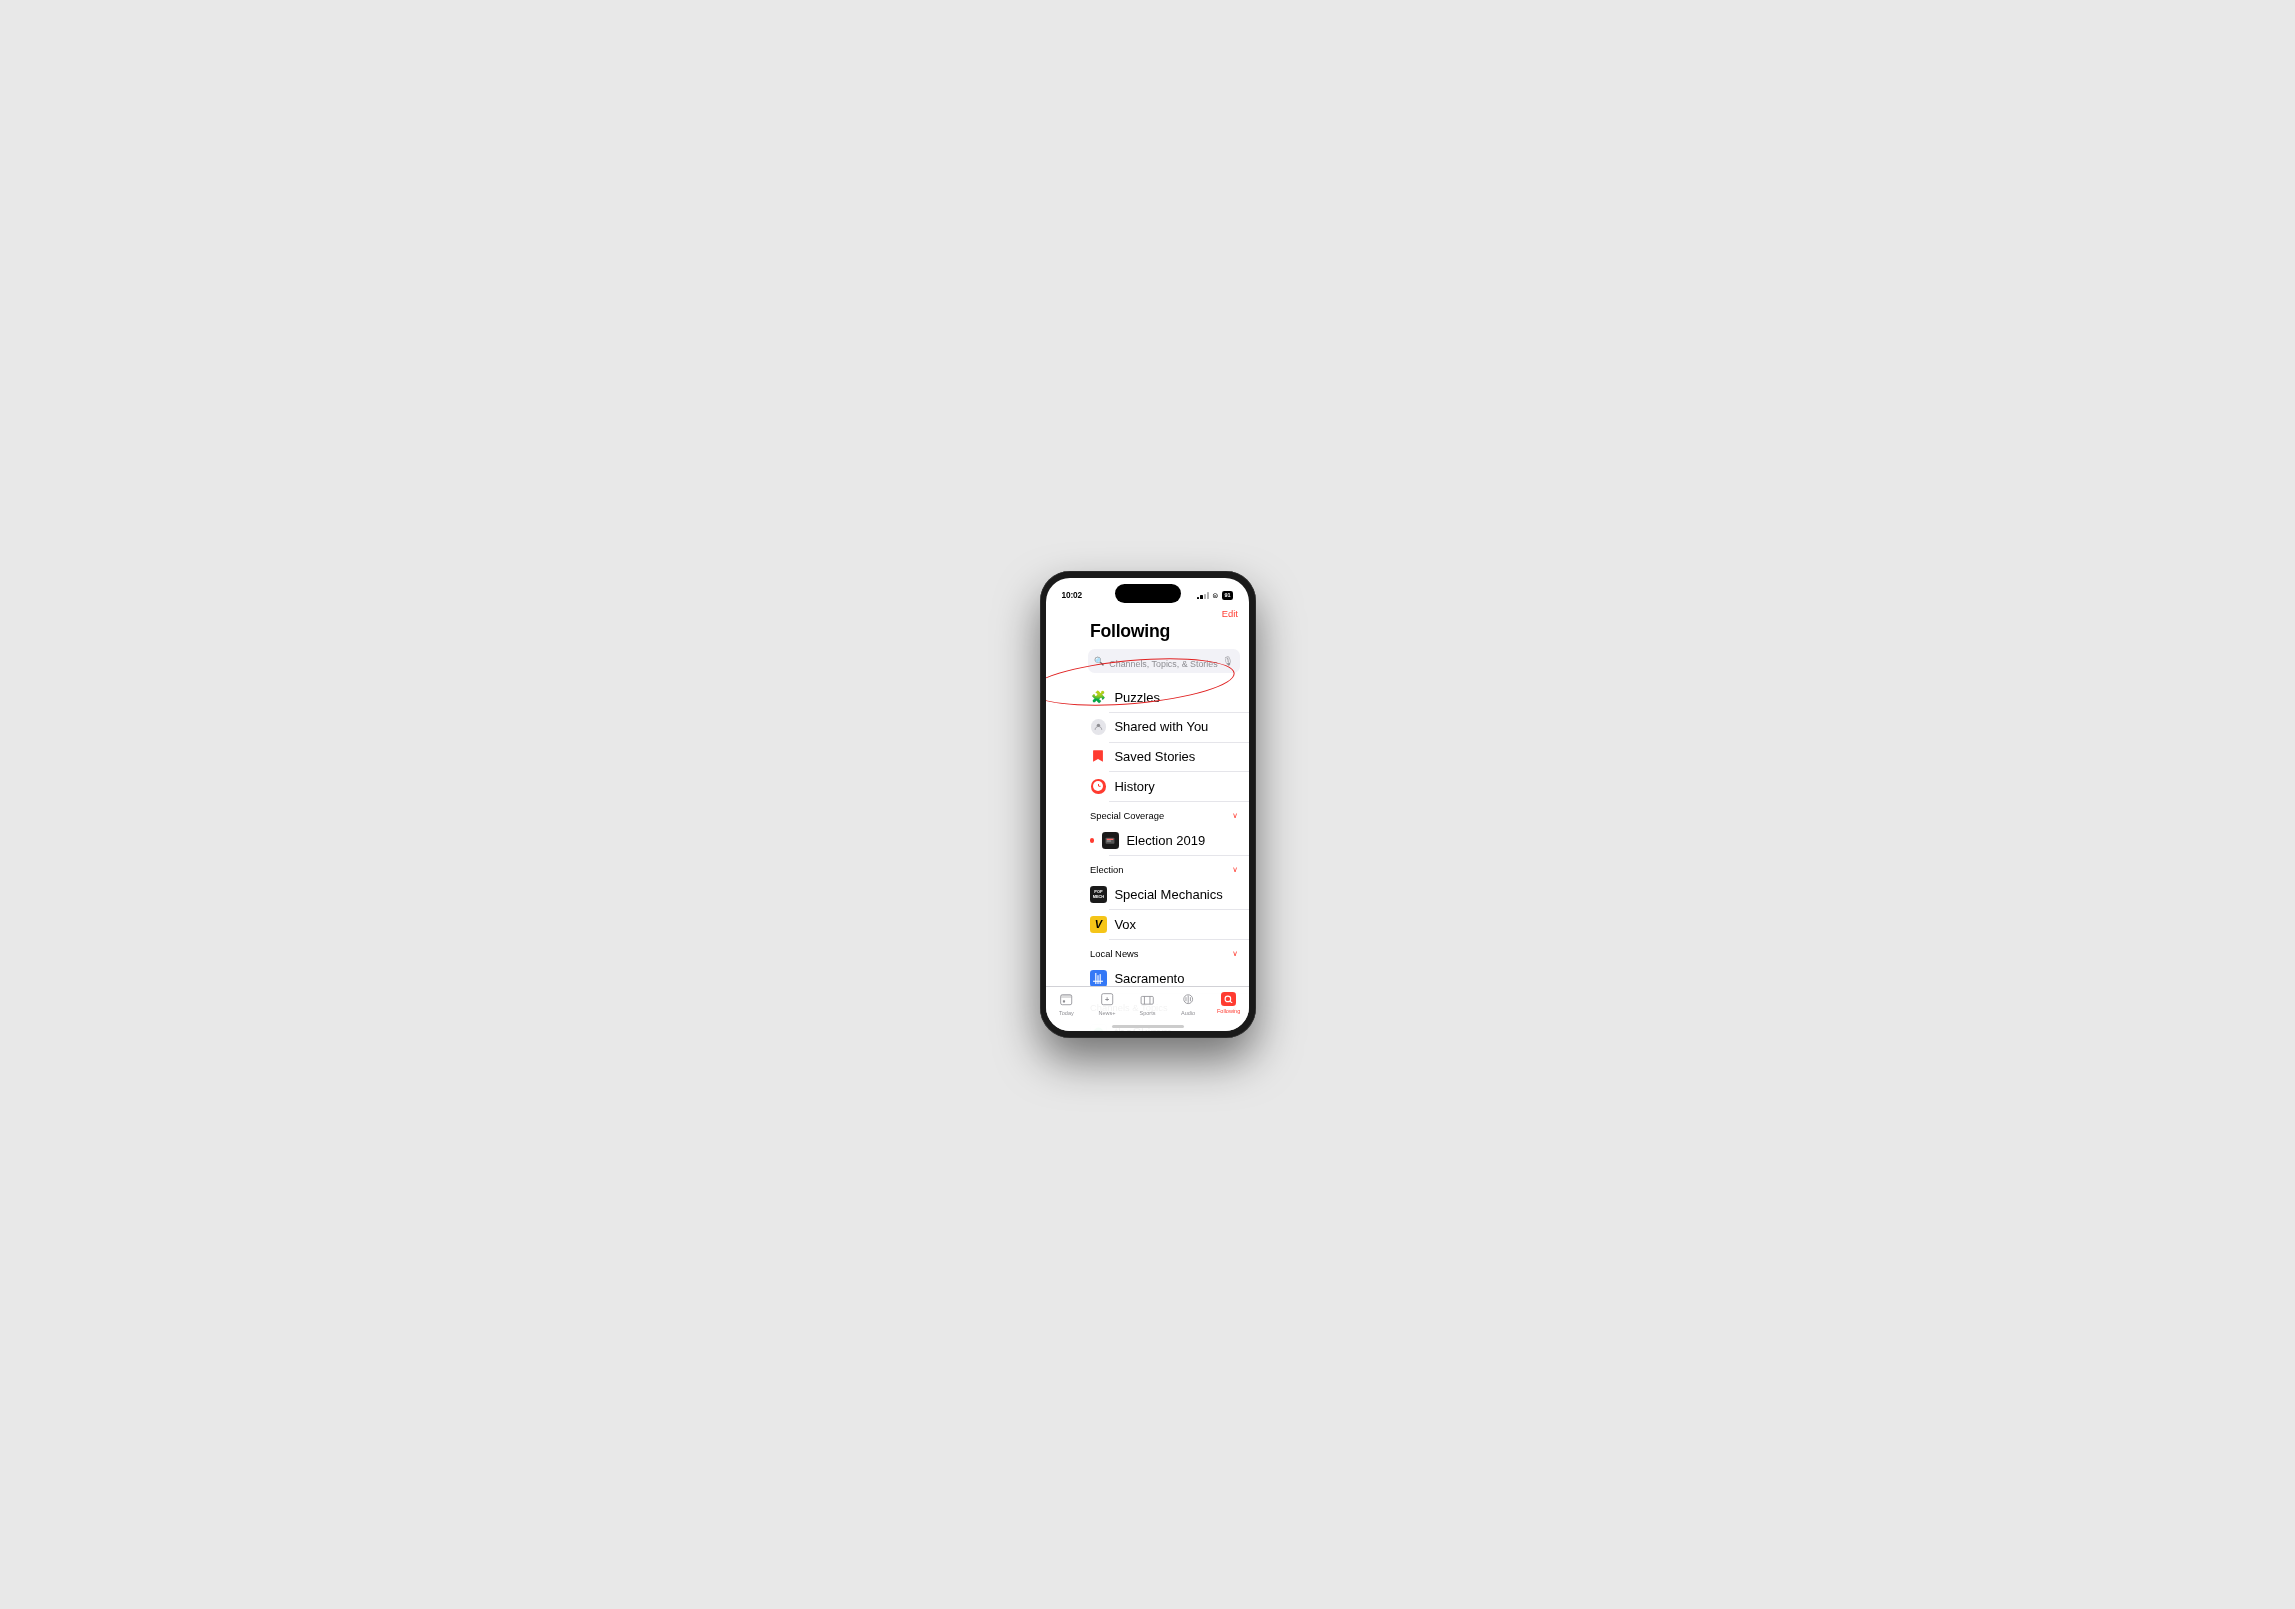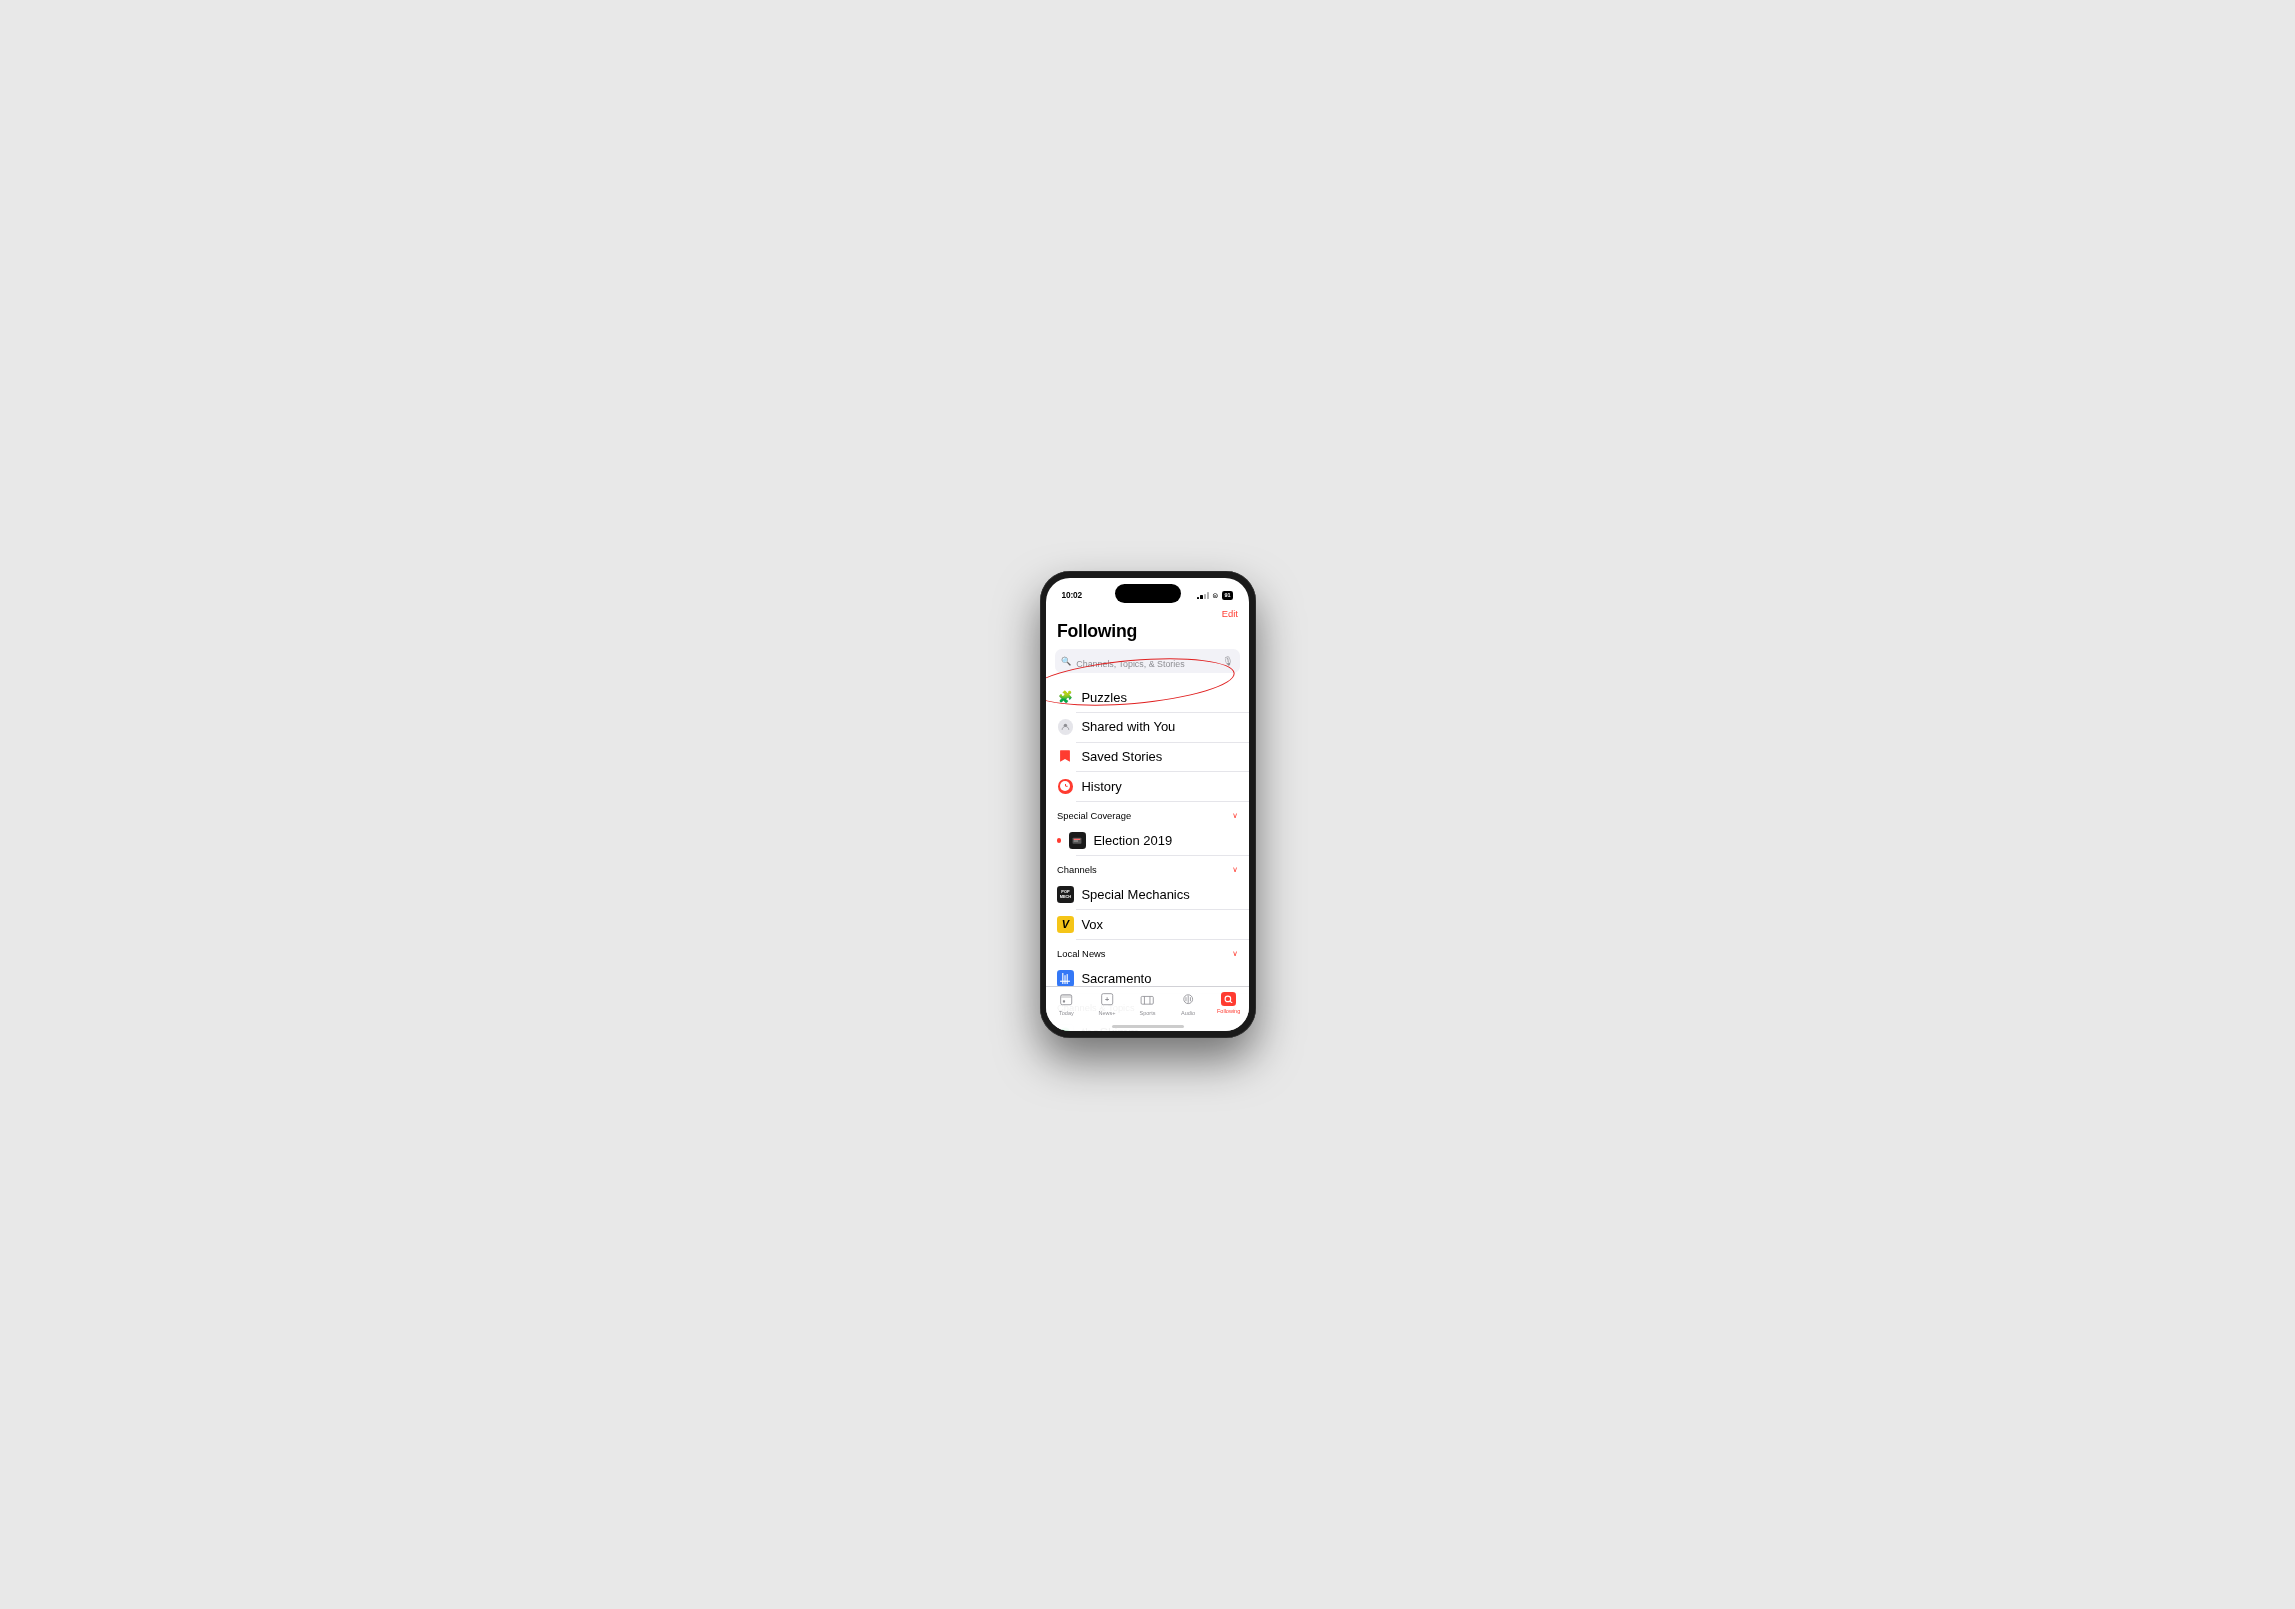--- a/index.html
+++ b/index.html
@@ -103,20 +103,21 @@
       border-radius: 11px;
       z-index: 20;
     }
 
     
     .content {
       flex: 1;
       overflow-y: auto;
       overflow-x: hidden;
       padding-bottom: 33px;
+      padding-left: 33px;
     }
 
     .content::-webkit-scrollbar { display: none; }
 
     
     .page-header {
       display: flex;
       justify-content: flex-end;
       padding: 2.2px 11px 0;
     }
@@ -464,21 +465,21 @@
           <svg width="10" height="8.9" viewBox="0 0 18 16" fill="none">
             <rect x="1" y="3" width="16" height="11" rx="1.5" fill="#555"></rect>
             <rect x="3" y="5" width="12" height="2" rx="0.5" fill="#ff6b6b"></rect>
             <rect x="3" y="8" width="8" height="2" rx="0.5" fill="#fff" opacity="0.5"></rect>
           </svg>
         </div>
         <span class="item-label">Election 2019</span>
       </div>
 
       <div class="section-header">
-        <span class="section-title">Channels</span>
+        <span class="section-title">Election</span>
         <span class="chevron-icon">∨</span>
       </div>
 
       <div class="list-item">
         <div class="pop-mech-icon">POP<br>MECH</div>
         <span class="item-label">Special Mechanics</span>
       </div>
 
       <div class="list-item">
         <div class="vox-icon">

